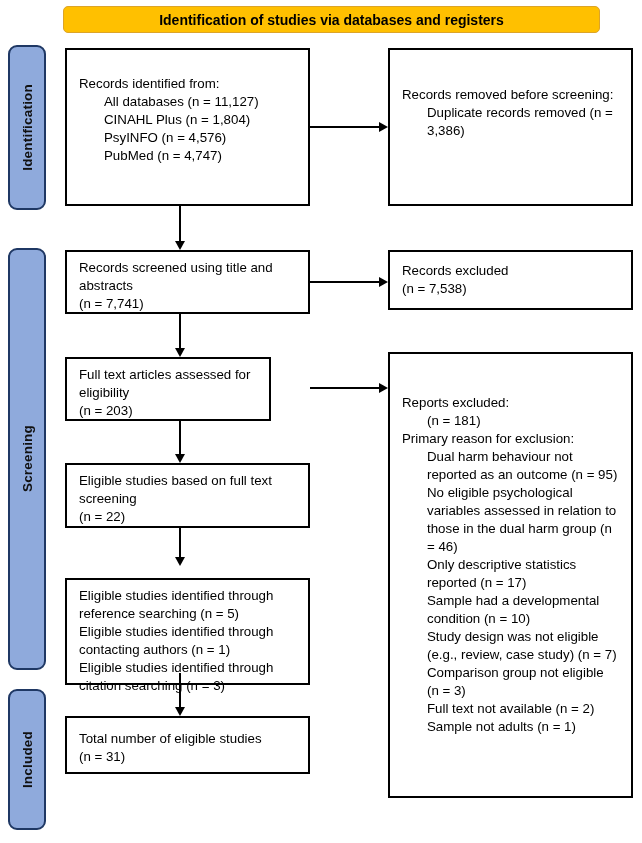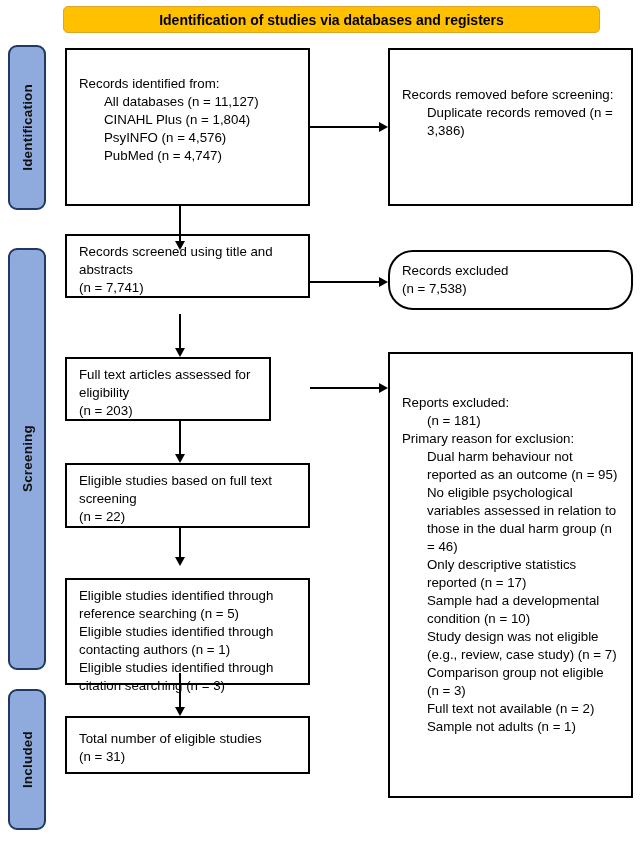--- a/index.html
+++ b/index.html
@@ -33,27 +33,27 @@
   .stage.identification{top:45px;height:165px;}
   .stage.screening{top:248px;height:422px;}
   .stage.included{top:689px;height:141px;}
   
   .box{
     position:absolute;background:#fff;border:2px solid var(--box-border,#000);
     box-sizing:border-box;font-size:13.3px;line-height:18px;
   }
   .box .indent{margin-left:25px;}
   .b1{left:65px;top:48px;width:245px;height:158px;padding:25px 8px 0 12px;}
-  .b2{left:65px;top:234px;width:245px;height:64px;padding:7px 12px 0 12px;}
+  .b2{left:65px;top:250px;width:245px;height:64px;padding:7px 12px 0 12px;}
   .b3{left:65px;top:357px;width:206px;height:64px;padding:7px 12px 0 12px;}
   .b4{left:65px;top:463px;width:245px;height:65px;padding:7px 10px 0 12px;}
   .b5{left:65px;top:566px;width:245px;height:107px;padding:7px 8px 0 12px;margin-top:12px;}
   .b6{left:65px;top:716px;width:245px;height:58px;padding:12px 10px 0 12px;}
   .r1{left:388px;top:48px;width:245px;height:158px;padding:36px 12px 0 12px;}
-  .r2{left:388px;top:250px;width:245px;height:60px;padding:10px 12px 0 12px;border-radius:25px;}
+  .r2{left:388px;top:250px;width:245px;height:60px;padding:10px 12px 0 12px;}
   .r3{left:388px;top:352px;width:245px;height:446px;padding:40px 12px 0 12px;}
   
   .arrow-h{position:absolute;height:2px;background:#000;}
   .arrow-h::after{
     content:"";position:absolute;right:-9px;top:-4px;width:0;height:0;
     border-top:5px solid transparent;border-bottom:5px solid transparent;
     border-left:9px solid #000;
   }
   .arrow-v{position:absolute;width:2px;background:#000;}
   .arrow-v::after{

